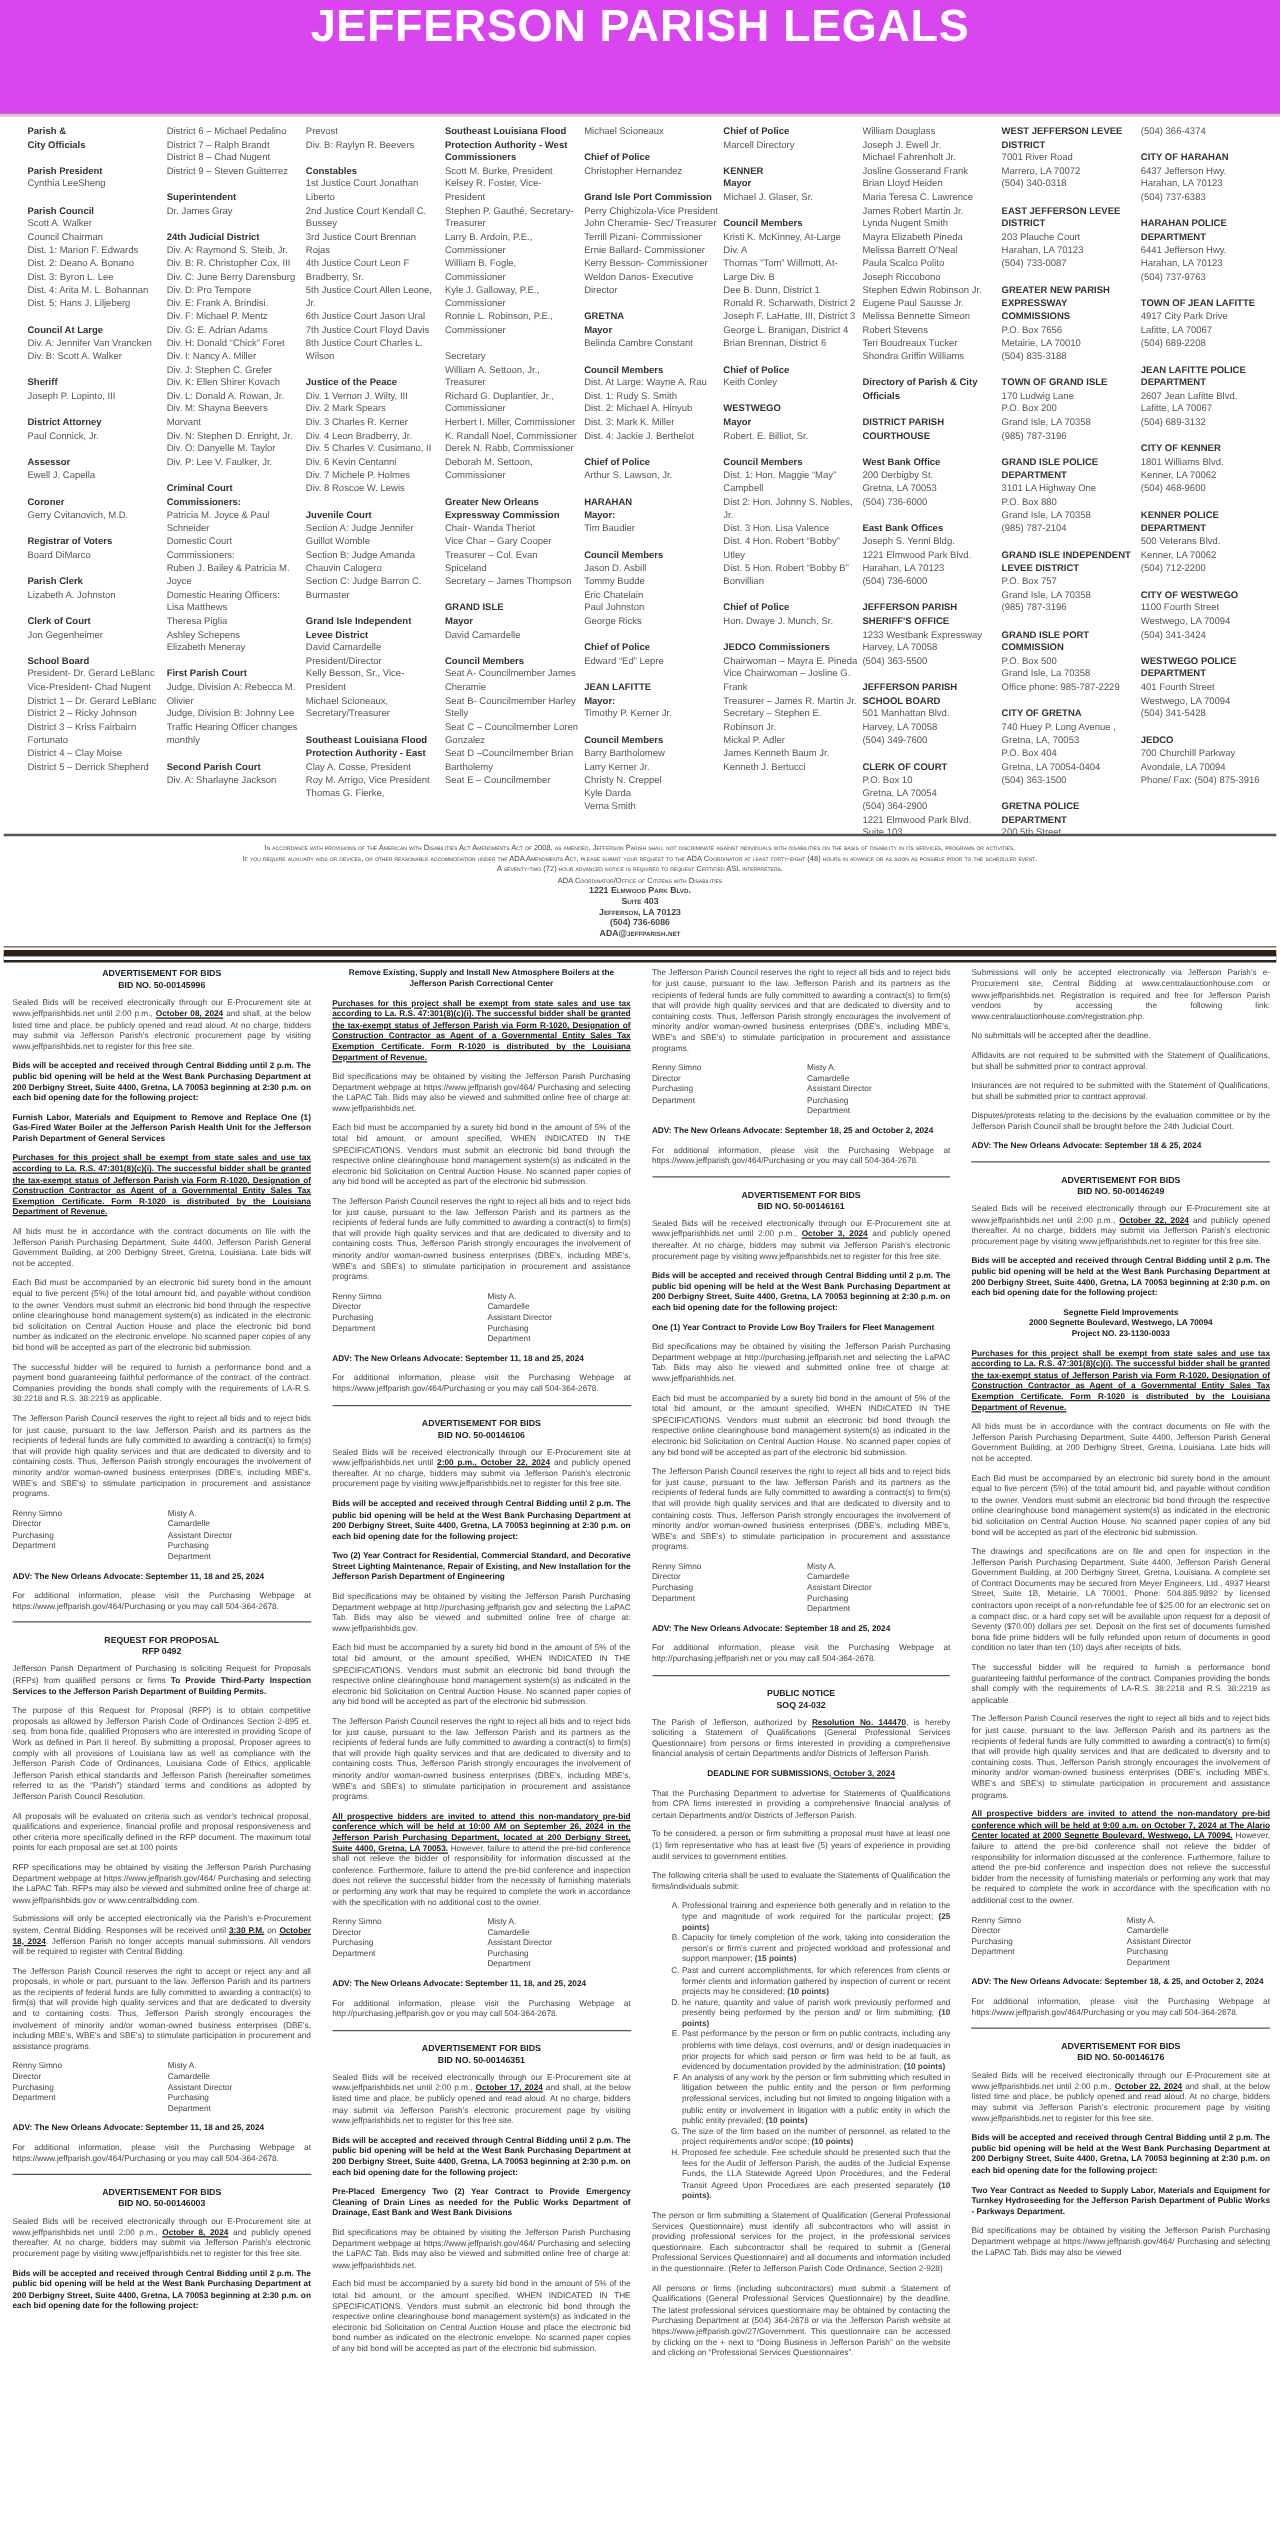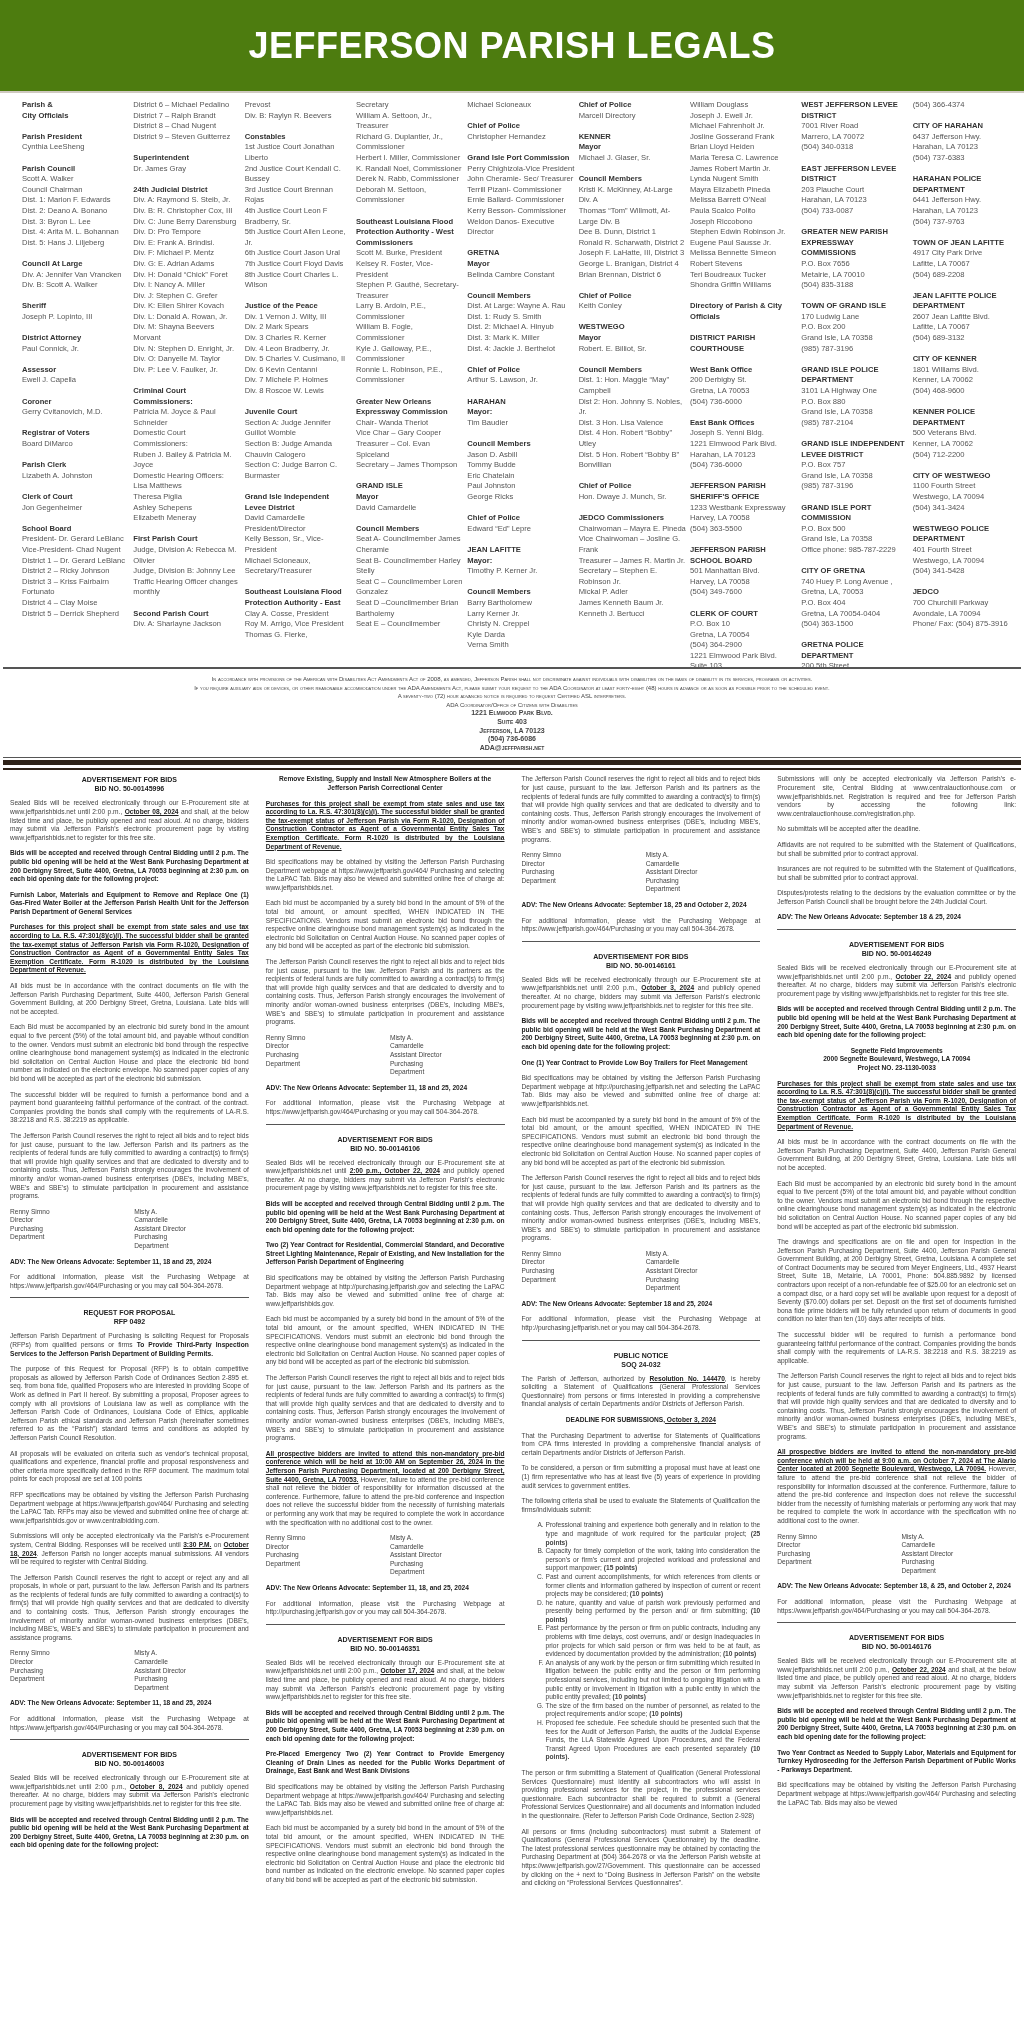--- a/index.html
+++ b/index.html
@@ -1,17 +1,17 @@
 <!DOCTYPE html>
 <html><head>
 <meta charset="utf-8">
 <style>
   html,body{margin:0;padding:0;background:#fff;}
   body{width:1024px;height:2022px;overflow:hidden;font-family:"Liberation Sans",sans-serif;color:#333;}
-  .masthead{height:91px;background:#4d7c0f;display:flex;align-items:center;justify-content:center;border-bottom:2px solid #cfc9c0;}
+  .masthead{height:91px;background:#d946ef;display:flex;justify-content:center;border-bottom:2px solid #cfc9c0;}
   .masthead h1{margin:0;color:#fff;font-family:"Liberation Sans",sans-serif;font-weight:bold;font-size:36px;letter-spacing:0.5px;}
   .directory{display:flex;padding:7px 3px 0 19px;height:567px;overflow:hidden;}
   .dcol{width:113px;padding:0 1px 0 3px;font-size:7.6px;line-height:10.6px;color:#555;}
   .dcol .blk{margin-bottom:10.6px;}
   .dcol .h{font-weight:bold;color:#333;}
   .dcol .l{}
   .ada{margin:0 3px;border-top:2px solid #555;border-bottom:1px solid #555;padding:6px 0 5px 0;text-align:center;font-size:6px;line-height:8.6px;color:#444;font-variant:small-caps;}
   .ada .b{font-weight:bold;font-size:7px;}
   .ada-rule{height:3px;background:#2e2218;margin:2px 3px 0 3px;border-bottom:2px solid #2e2218;box-shadow:0 3px 0 #fff,0 5px 0 #2e2218;}
   .notices{display:flex;padding:10px 8px 0 10px;gap:17px;height:1240px;overflow:hidden;}
@@ -191,37 +191,37 @@
       </div>
       <div class="blk">
         <div class="h">Southeast Louisiana Flood Protection Authority - East</div>
         <div class="l">Clay A. Cosse, President</div>
         <div class="l">Roy M. Arrigo, Vice President</div>
         <div class="l">Thomas G. Fierke,</div>
       </div>
     </div>
     <div class="dcol">
       <div class="blk">
-        <div class="l">Secretary</div>
-        <div class="l">William A. Settoon, Jr., Treasurer</div>
-        <div class="l">Richard G. Duplantier, Jr., Commissioner</div>
-        <div class="l">Herbert I. Miller, Commissioner</div>
-        <div class="l">K. Randall Noel, Commissioner</div>
-        <div class="l">Derek N. Rabb, Commissioner</div>
-        <div class="l">Deborah M. Settoon, Commissioner</div>
-      </div>
-      <div class="blk">
         <div class="h">Southeast Louisiana Flood Protection Authority - West Commissioners</div>
         <div class="l">Scott M. Burke, President</div>
         <div class="l">Kelsey R. Foster, Vice-President</div>
         <div class="l">Stephen P. Gauthé, Secretary-Treasurer</div>
         <div class="l">Larry B. Ardoin, P.E., Commissioner</div>
         <div class="l">William B. Fogle, Commissioner</div>
         <div class="l">Kyle J. Galloway, P.E., Commissioner</div>
         <div class="l">Ronnie L. Robinson, P.E., Commissioner</div>
+      </div>
+      <div class="blk">
+        <div class="l">Secretary</div>
+        <div class="l">William A. Settoon, Jr., Treasurer</div>
+        <div class="l">Richard G. Duplantier, Jr., Commissioner</div>
+        <div class="l">Herbert I. Miller, Commissioner</div>
+        <div class="l">K. Randall Noel, Commissioner</div>
+        <div class="l">Derek N. Rabb, Commissioner</div>
+        <div class="l">Deborah M. Settoon, Commissioner</div>
       </div>
       <div class="blk">
         <div class="h">Greater New Orleans Expressway Commission</div>
         <div class="l">Chair- Wanda Theriot</div>
         <div class="l">Vice Char – Gary Cooper</div>
         <div class="l">Treasurer – Col. Evan Spiceland</div>
         <div class="l">Secretary – James Thompson</div>
       </div>
       <div class="blk">
         <div class="h">GRAND ISLE</div>

